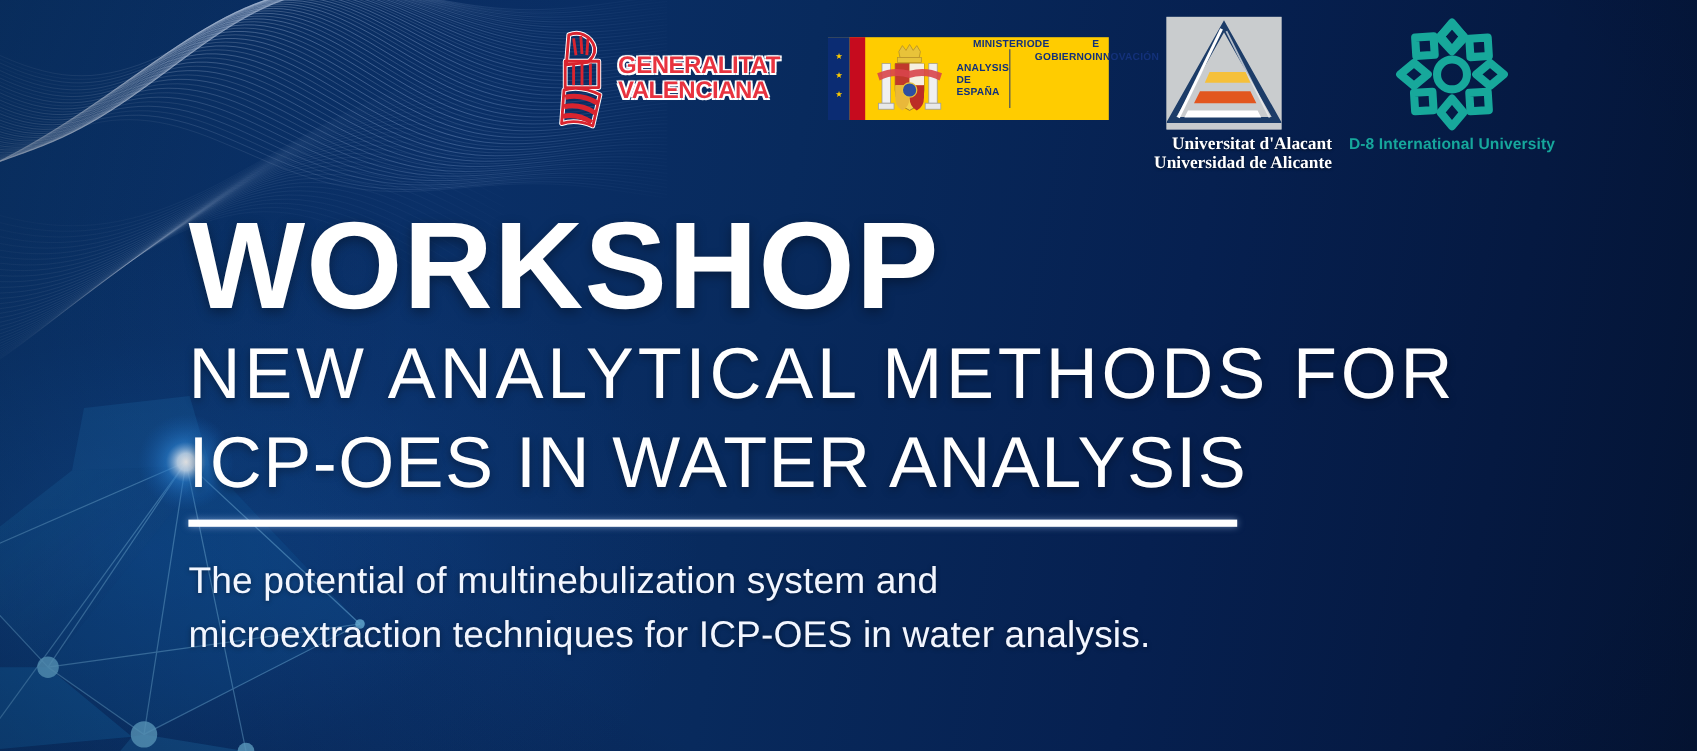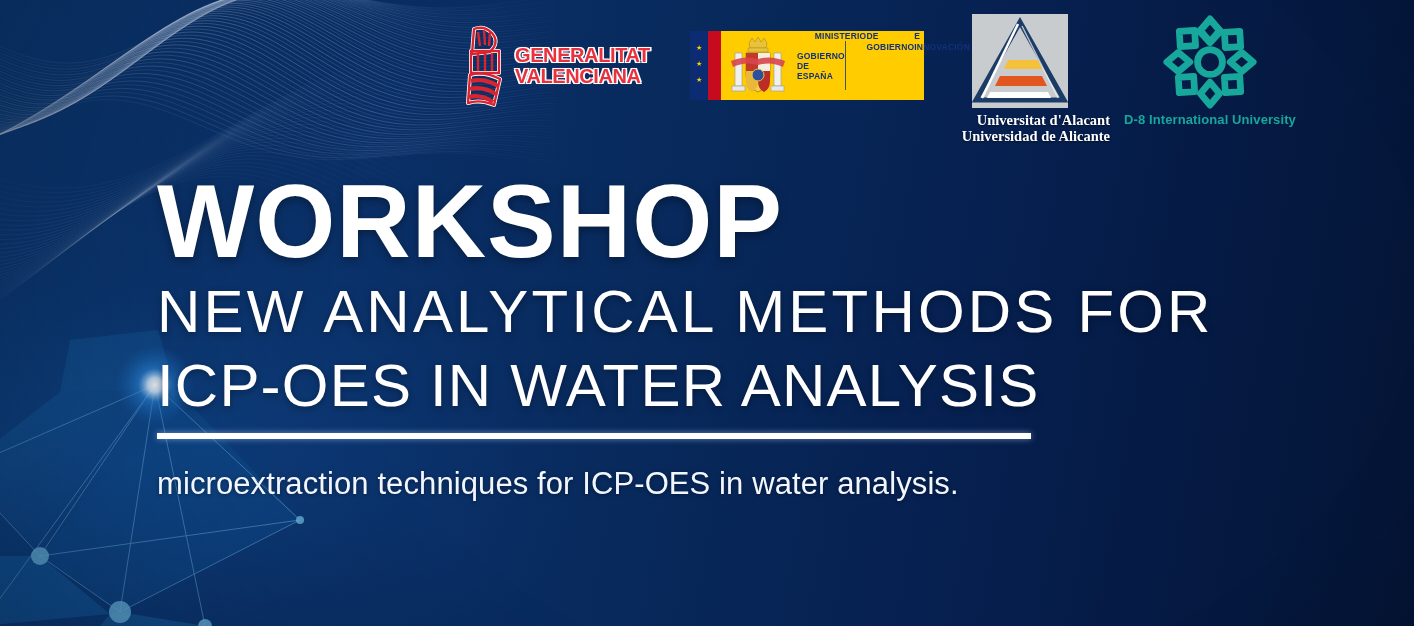--- a/index.html
+++ b/index.html
@@ -365,21 +365,21 @@
             <path d="M37 22 h12 v18 h-12 z" fill="#f6efe0"></path>
             <path d="M25 40 h12 v10 q0 8 -6 11 q-6 -3 -6 -11 z" fill="#e9b83a"></path>
             <path d="M37 40 h12 v10 q0 8 -6 11 q-6 -3 -6 -11 z" fill="#bb2d26"></path>
             <circle cx="37" cy="44" r="6" fill="#2d4fa0" stroke="#e8c33a" stroke-width="1"></circle>
 
             <path d="M10 30 q14 -6 27 -2 q13 -4 27 2 l-2 6 q-12 -6 -25 -2 q-13 -4 -25 2 z" fill="#d8454b" opacity="0.9"></path>
           </g>
         </svg>
       </div>
       <div class="gob-txt">
-        <div>GOBIERNO</div>
+        <div>ANALYSIS</div>
         <div>DE ESPAÑA</div>
       </div>
       <div class="divider"></div>
       <div class="min-txt">
         <div>MINISTERIO</div>
         <div>DE GOBIERNO</div>
         <div>E INNOVACIÓN</div>
       </div>
     </div>
 
@@ -423,16 +423,17 @@
       <div class="d8-text">D-8 International University</div>
     </div>
   </div>
 
   <div class="headline">
     <div class="h-workshop">WORKSHOP</div>
     <div class="h-line2">NEW  ANALYTICAL  METHODS  FOR</div>
     <div class="h-line3">ICP-OES IN WATER ANALYSIS</div>
     <div class="rule"></div>
     <div class="subtitle">
+      <div>The potential of multinebulization system and</div>
       <div>microextraction techniques for ICP-OES in water analysis.</div>
     </div>
   </div>
 </div>
 
 </body></html>

